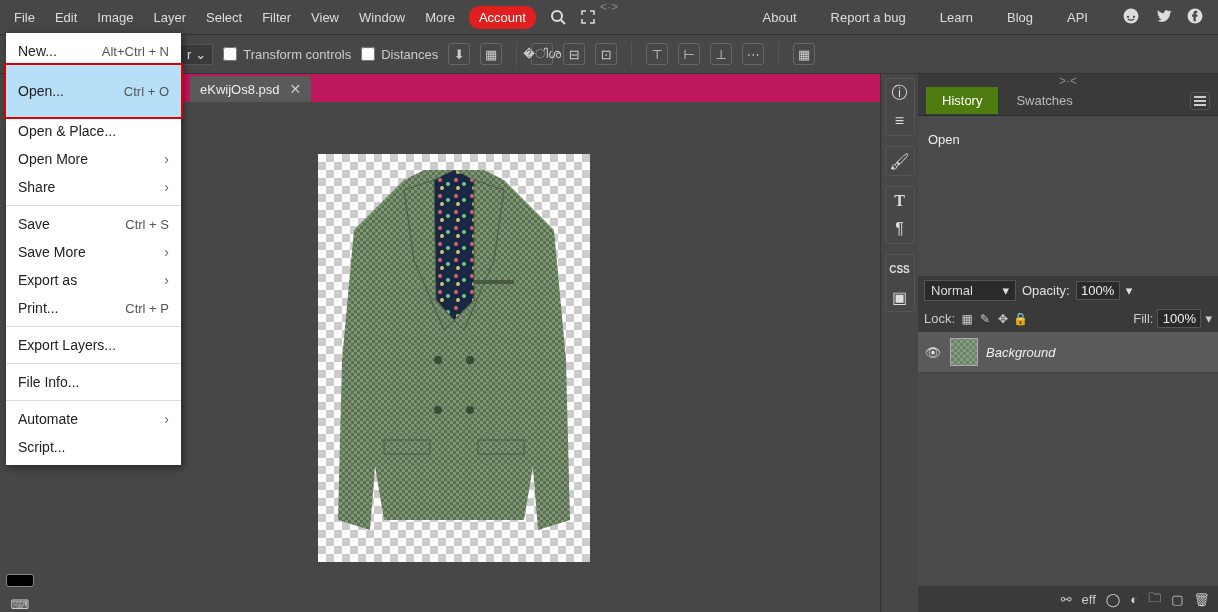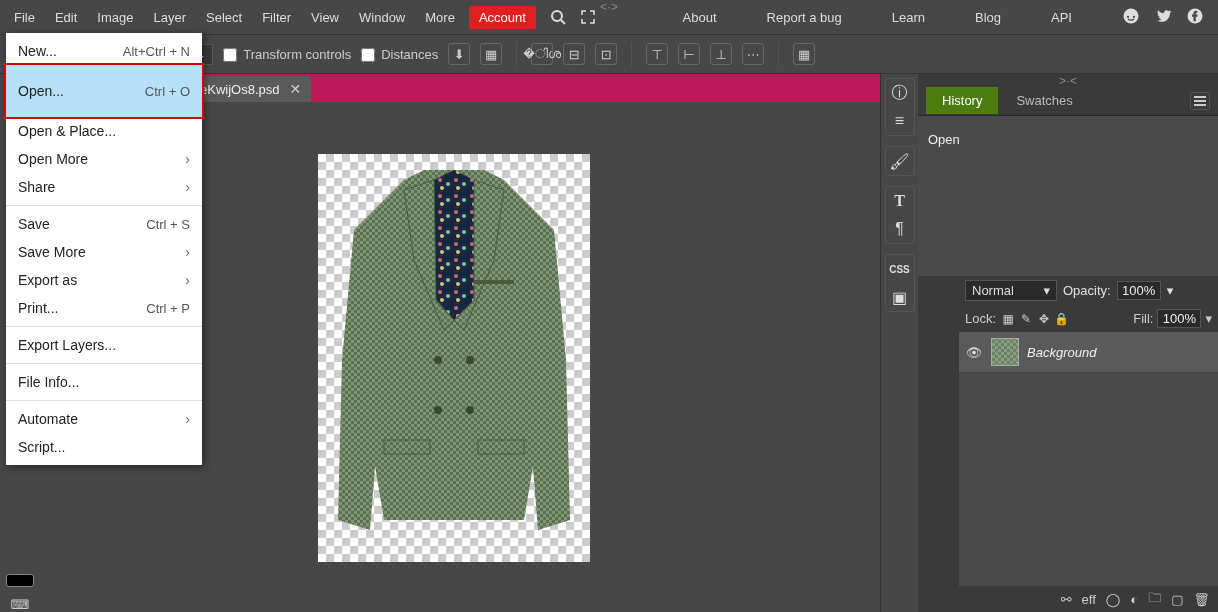--- a/index.html
+++ b/index.html
@@ -1,30 +1,30 @@
 <!DOCTYPE html>
 <html><head>
 <meta charset="utf-8">
 <style>
 * { box-sizing: border-box; margin: 0; padding: 0; font-family: "Segoe UI", Arial, sans-serif; }
 body { width: 1218px; height: 612px; background: #474747; color: #e0e0e0; font-size: 13px; overflow: hidden; position: relative; }
 
 .menubar { height: 34px; background: #474747; display: flex; align-items: center; padding: 0 4px; position: relative; }
 .menubar-left { display: flex; align-items: center; }
-.menubar-right { margin-left: auto; display: flex; align-items: center; gap: 30px; padding-right: 10px; }
+.menubar-right { margin-left: auto; display: flex; align-items: center; gap: 14px; padding-right: 10px; }
 .menu-item { padding: 6px 10px; cursor: pointer; color: #ddd; }
-.menu-item.account { background: #e02020; color: #fff; border-radius: 2px; padding: 4px 10px; margin-left: 4px; }
+.menu-item.account { background: #e02020; color: #fff; border-radius: 10px; padding: 4px 10px; margin-left: 4px; }
 .menubar-icons { display: flex; align-items: center; gap: 10px; margin-left: 12px; }
 .icon-btn { width: 20px; height: 20px; display: flex; align-items: center; justify-content: center; cursor: pointer; color: #ddd; }
 .social { display: flex; gap: 14px; margin-left: 10px; }
 .social svg { fill: #ddd; }
 
 .toolbar { height: 40px; background: #474747; border-top: 1px solid #333; border-bottom: 1px solid #333; display: flex; align-items: center; padding-left: 180px; gap: 10px; }
 .select-box { background: #3a3a3a; border: 1px solid #555; padding: 2px 6px; display: flex; align-items: center; gap: 4px; }
-.check { display: flex; align-items: flex-end; gap: 6px; color: #ccc; }
+.check { display: flex; align-items: flex-start; gap: 6px; color: #ccc; }
 .check input { width: 14px; height: 14px; }
 .tool-icon { width: 22px; height: 22px; display: flex; align-items: center; justify-content: center; border: 1px solid #666; border-radius: 3px; color: #ccc; cursor: pointer; }
 .tool-sep { width: 1px; height: 24px; background: #555; margin: 0 4px; }
 
 .main { display: flex; height: 538px; }
 
 .left-tools { width: 40px; background: #474747; display: flex; flex-direction: column; align-items: center; padding-top: 500px; gap: 10px; }
 .tool-slot { width: 28px; height: 22px; border: 1px solid #888; border-radius: 3px; display: flex; align-items: center; justify-content: center; }
 
 .canvas-area { flex: 1; background: #be185d; position: relative; }
@@ -42,35 +42,35 @@
 .right-panels { width: 300px; background: #3a3a3a; display: flex; flex-direction: column; }
 .panel-header { height: 30px; background: #3a3a3a; display: flex; align-items: center; padding: 0 8px; border-bottom: 1px solid #2a2a2a; gap: 14px; position:relative;}
 .panel-tab { color: #bbb; padding: 6px 4px; cursor: pointer; }
 .panel-tab.active { color: #fff; background: #4d7c0f; padding:6px 16px;}
 .panel-menu { margin-left:auto; width:20px; height:18px; display:flex; align-items:center; justify-content:center; border:1px solid #555; border-radius:2px; cursor:pointer;}
 .hamb { width:12px; height:2px; background:#ccc; box-shadow:0 -4px 0 #ccc, 0 4px 0 #ccc;}
 
 .history-body { flex: 0 0 160px; background: #4a4a4a; }
 .hist-item { padding: 16px 10px; color: #eee; cursor: pointer; }
 
-.layers-panel { flex: 1; display: flex; flex-direction: column; margin-left: 41px; }
+.layers-panel { flex: 1; display: flex; flex-direction: column; }
 .layer-controls { display:flex; align-items:center; padding:4px 6px; gap:6px; background:#3a3a3a; }
 .combo { background:#2a2a2a; border:1px solid #555; padding:2px 6px; display:flex; align-items:center; gap:4px; color:#ddd; width:92px; justify-content:space-between;}
 .val-box { background:#2a2a2a; border:1px solid #555; padding:1px 4px; color:#eee; width:44px; text-align:center;}
 .lock-row { display:flex; align-items:center; padding:4px 6px; gap:4px; background:#3a3a3a; color:#ccc;}
 .lock-icons { display:flex; gap:2px; }
 .lock-icons span { width:16px; height:16px; display:flex; align-items:center; justify-content:center; font-size:12px;}
 .layers-list { flex:1; background:#4a4a4a; }
 .layer-row { display:flex; align-items:center; gap:8px; padding:6px; background:#5a5a5a; border-bottom:1px solid #444; cursor:pointer; }
 .eye { width:18px; text-align:center; }
 .thumb { width:28px; height:28px; border:1px solid #aaa; background:repeating-conic-gradient(#6b8266 0% 25%, #889e80 0% 50%) 0/6px 6px; }
 .layer-name { font-style: italic; color:#eee; }
 .layers-footer { height:26px; background:#3a3a3a; display:flex; align-items:center; justify-content:flex-end; gap:10px; padding:0 8px; color:#ccc; }
 
-.dropdown { position: absolute; top: 33px; left: 6px; width: 196px; background: #fff; color: #222; box-shadow: 2px 2px 8px rgba(0,0,0,0.5); z-index: 100; padding: 4px 0; }
+.dropdown { position: absolute; top: 33px; left: 6px; width: 175px; background: #fff; color: #222; box-shadow: 2px 2px 8px rgba(0,0,0,0.5); z-index: 100; padding: 4px 0; }
 .dd-item { display: flex; justify-content: space-between; align-items: center; padding: 6px 12px; cursor: pointer; font-size: 14px; }
 .dd-item.highlight { background: #b7dff8; border: 2px solid #d00; margin: -2px; padding: 18px 12px; }
 .dd-sep { height: 1px; background: #ddd; margin: 4px 0; }
 .dd-arrow { color: #666; }
 .dd-short { color:#555; font-size:13px; }
 
 .handle-row { position:absolute; left:50%; transform:translateX(-50%); display:flex; gap:4px; color:#888; font-size:12px;}
 </style>
 </head>
 <body>

